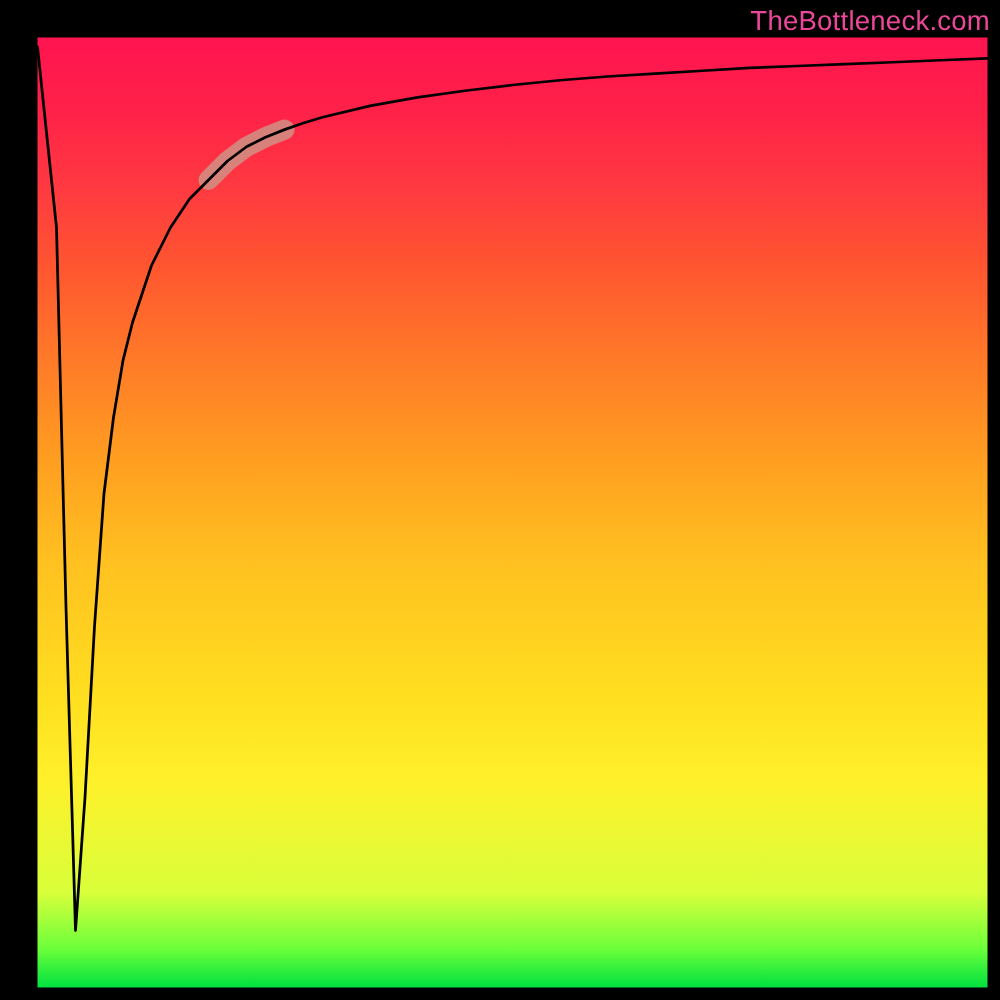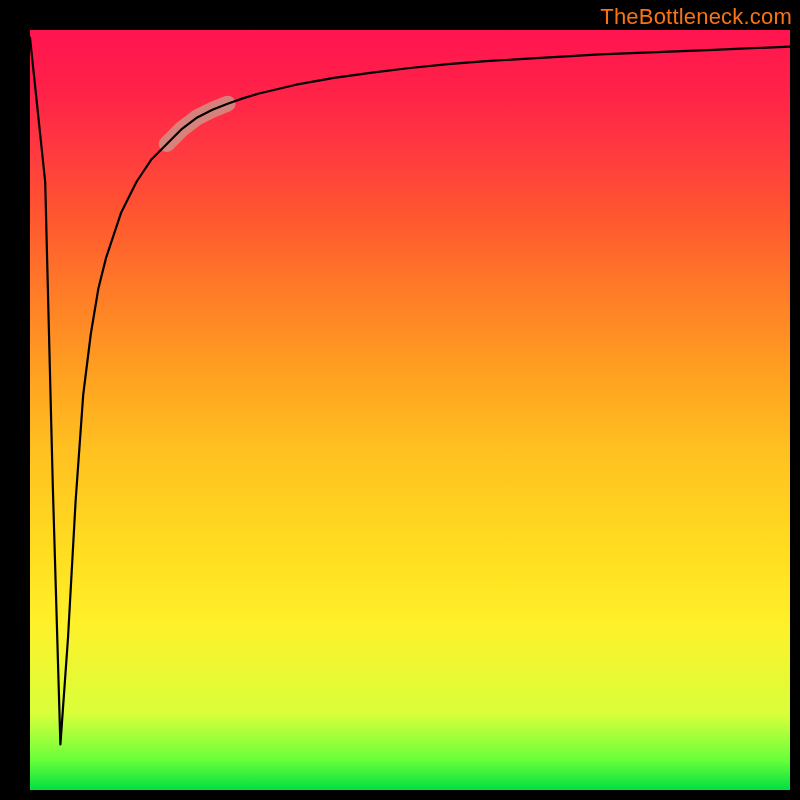--- a/index.html
+++ b/index.html
@@ -36,21 +36,21 @@
       #ff5530 76%,
       #ff3a40 84%,
       #ff2248 92%,
       #ff1450 100%
     );
   }
   .watermark {
     position: absolute;
     top: 4px;
     right: 8px;
-    color: #f97316;
+    color: #ec4899;
     font-size: 22px;
     font-weight: 500;
     letter-spacing: 0.2px;
     user-select: none;
   }
   svg.curve {
     position: absolute;
     left: 0;
     top: 0;
     width: 760px;

